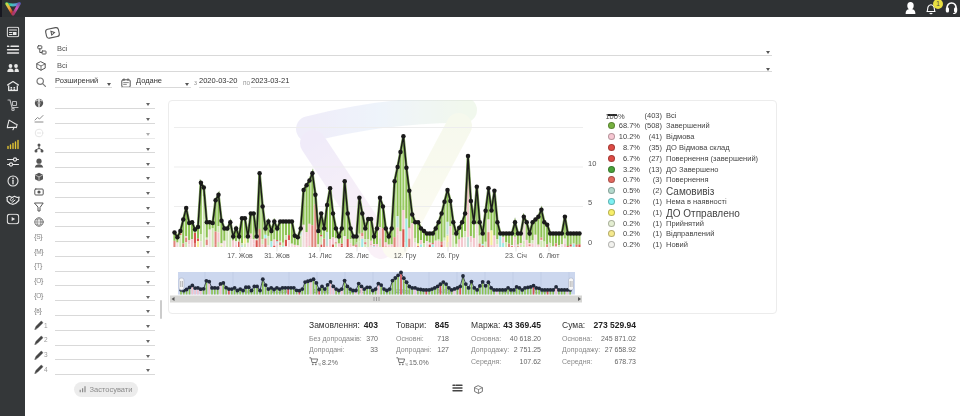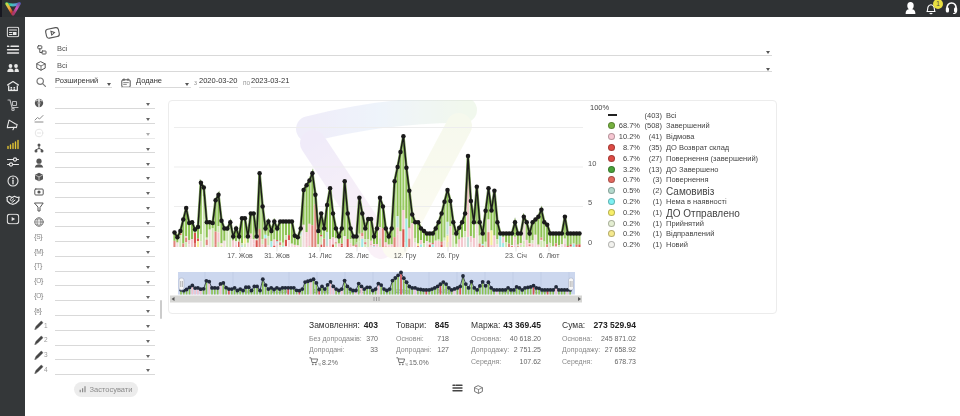--- a/index.html
+++ b/index.html
@@ -393,35 +393,35 @@
   <path d="M174.5 297 L171.5 299 L174.5 301 Z" fill="#555"></path>
   <path d="M578 297 L581 299 L578 301 Z" fill="#555"></path>
   <g stroke="#8a8a8a" stroke-width="0.8">
       <line x1="374" y1="297" x2="374" y2="301"></line>
       <line x1="376.5" y1="297" x2="376.5" y2="301"></line>
       <line x1="379" y1="297" x2="379" y2="301"></line>
     </g>
 </svg>
 
 <div style="position:absolute;left:608px;top:114.1px;width:9px;height:2px;background:#222"></div>
-<div style="position:absolute;left:590px;top:103px;width:50px;text-align:left;font-size:7.5px;color:#444">100%</div>
+<div style="position:absolute;left:590px;top:112px;width:50px;text-align:center;font-size:7.5px;color:#444">100%</div>
 <div style="position:absolute;left:612px;top:110.6px;width:50px;text-align:right;font-size:7.5px;color:#444">(403)</div>
 <div style="position:absolute;left:666px;top:110.6px;font-size:7.5px;color:#444;white-space:nowrap">Всі</div>
 <div style="position:absolute;left:608px;top:122.4px;width:7px;height:7px;border-radius:50%;background:#76b13f;border:1px solid rgba(0,0,0,.25);box-sizing:border-box"></div>
 <div style="position:absolute;left:590px;top:121.4px;width:50px;text-align:right;font-size:7.5px;color:#444">68.7%</div>
 <div style="position:absolute;left:612px;top:121.4px;width:50px;text-align:right;font-size:7.5px;color:#444">(508)</div>
 <div style="position:absolute;left:666px;top:121.4px;font-size:7.5px;color:#444;white-space:nowrap">Завершений</div>
 <div style="position:absolute;left:608px;top:133.2px;width:7px;height:7px;border-radius:50%;background:#f6c7d2;border:1px solid rgba(0,0,0,.25);box-sizing:border-box"></div>
 <div style="position:absolute;left:590px;top:132.2px;width:50px;text-align:right;font-size:7.5px;color:#444">10.2%</div>
 <div style="position:absolute;left:612px;top:132.2px;width:50px;text-align:right;font-size:7.5px;color:#444">(41)</div>
 <div style="position:absolute;left:666px;top:132.2px;font-size:7.5px;color:#444;white-space:nowrap">Відмова</div>
 <div style="position:absolute;left:608px;top:144.0px;width:7px;height:7px;border-radius:50%;background:#dd4b44;border:1px solid rgba(0,0,0,.25);box-sizing:border-box"></div>
 <div style="position:absolute;left:590px;top:143.0px;width:50px;text-align:right;font-size:7.5px;color:#444">8.7%</div>
 <div style="position:absolute;left:612px;top:143.0px;width:50px;text-align:right;font-size:7.5px;color:#444">(35)</div>
-<div style="position:absolute;left:666px;top:143.0px;font-size:7.5px;color:#444;white-space:nowrap">ДО Возврат склад</div>
+<div style="position:absolute;left:666px;top:143.0px;font-size:7.5px;color:#444;white-space:nowrap">ДО Відмова склад</div>
 <div style="position:absolute;left:608px;top:154.8px;width:7px;height:7px;border-radius:50%;background:#dd4b44;border:1px solid rgba(0,0,0,.25);box-sizing:border-box"></div>
 <div style="position:absolute;left:590px;top:153.8px;width:50px;text-align:right;font-size:7.5px;color:#444">6.7%</div>
 <div style="position:absolute;left:612px;top:153.8px;width:50px;text-align:right;font-size:7.5px;color:#444">(27)</div>
 <div style="position:absolute;left:666px;top:153.8px;font-size:7.5px;color:#444;white-space:nowrap">Повернення (завершений)</div>
 <div style="position:absolute;left:608px;top:165.6px;width:7px;height:7px;border-radius:50%;background:#4aa23a;border:1px solid rgba(0,0,0,.25);box-sizing:border-box"></div>
 <div style="position:absolute;left:590px;top:164.6px;width:50px;text-align:right;font-size:7.5px;color:#444">3.2%</div>
 <div style="position:absolute;left:612px;top:164.6px;width:50px;text-align:right;font-size:7.5px;color:#444">(13)</div>
 <div style="position:absolute;left:666px;top:164.6px;font-size:7.5px;color:#444;white-space:nowrap">ДО Завершено</div>
 <div style="position:absolute;left:608px;top:176.4px;width:7px;height:7px;border-radius:50%;background:#e2695f;border:1px solid rgba(0,0,0,.25);box-sizing:border-box"></div>
 <div style="position:absolute;left:590px;top:175.4px;width:50px;text-align:right;font-size:7.5px;color:#444">0.7%</div>

